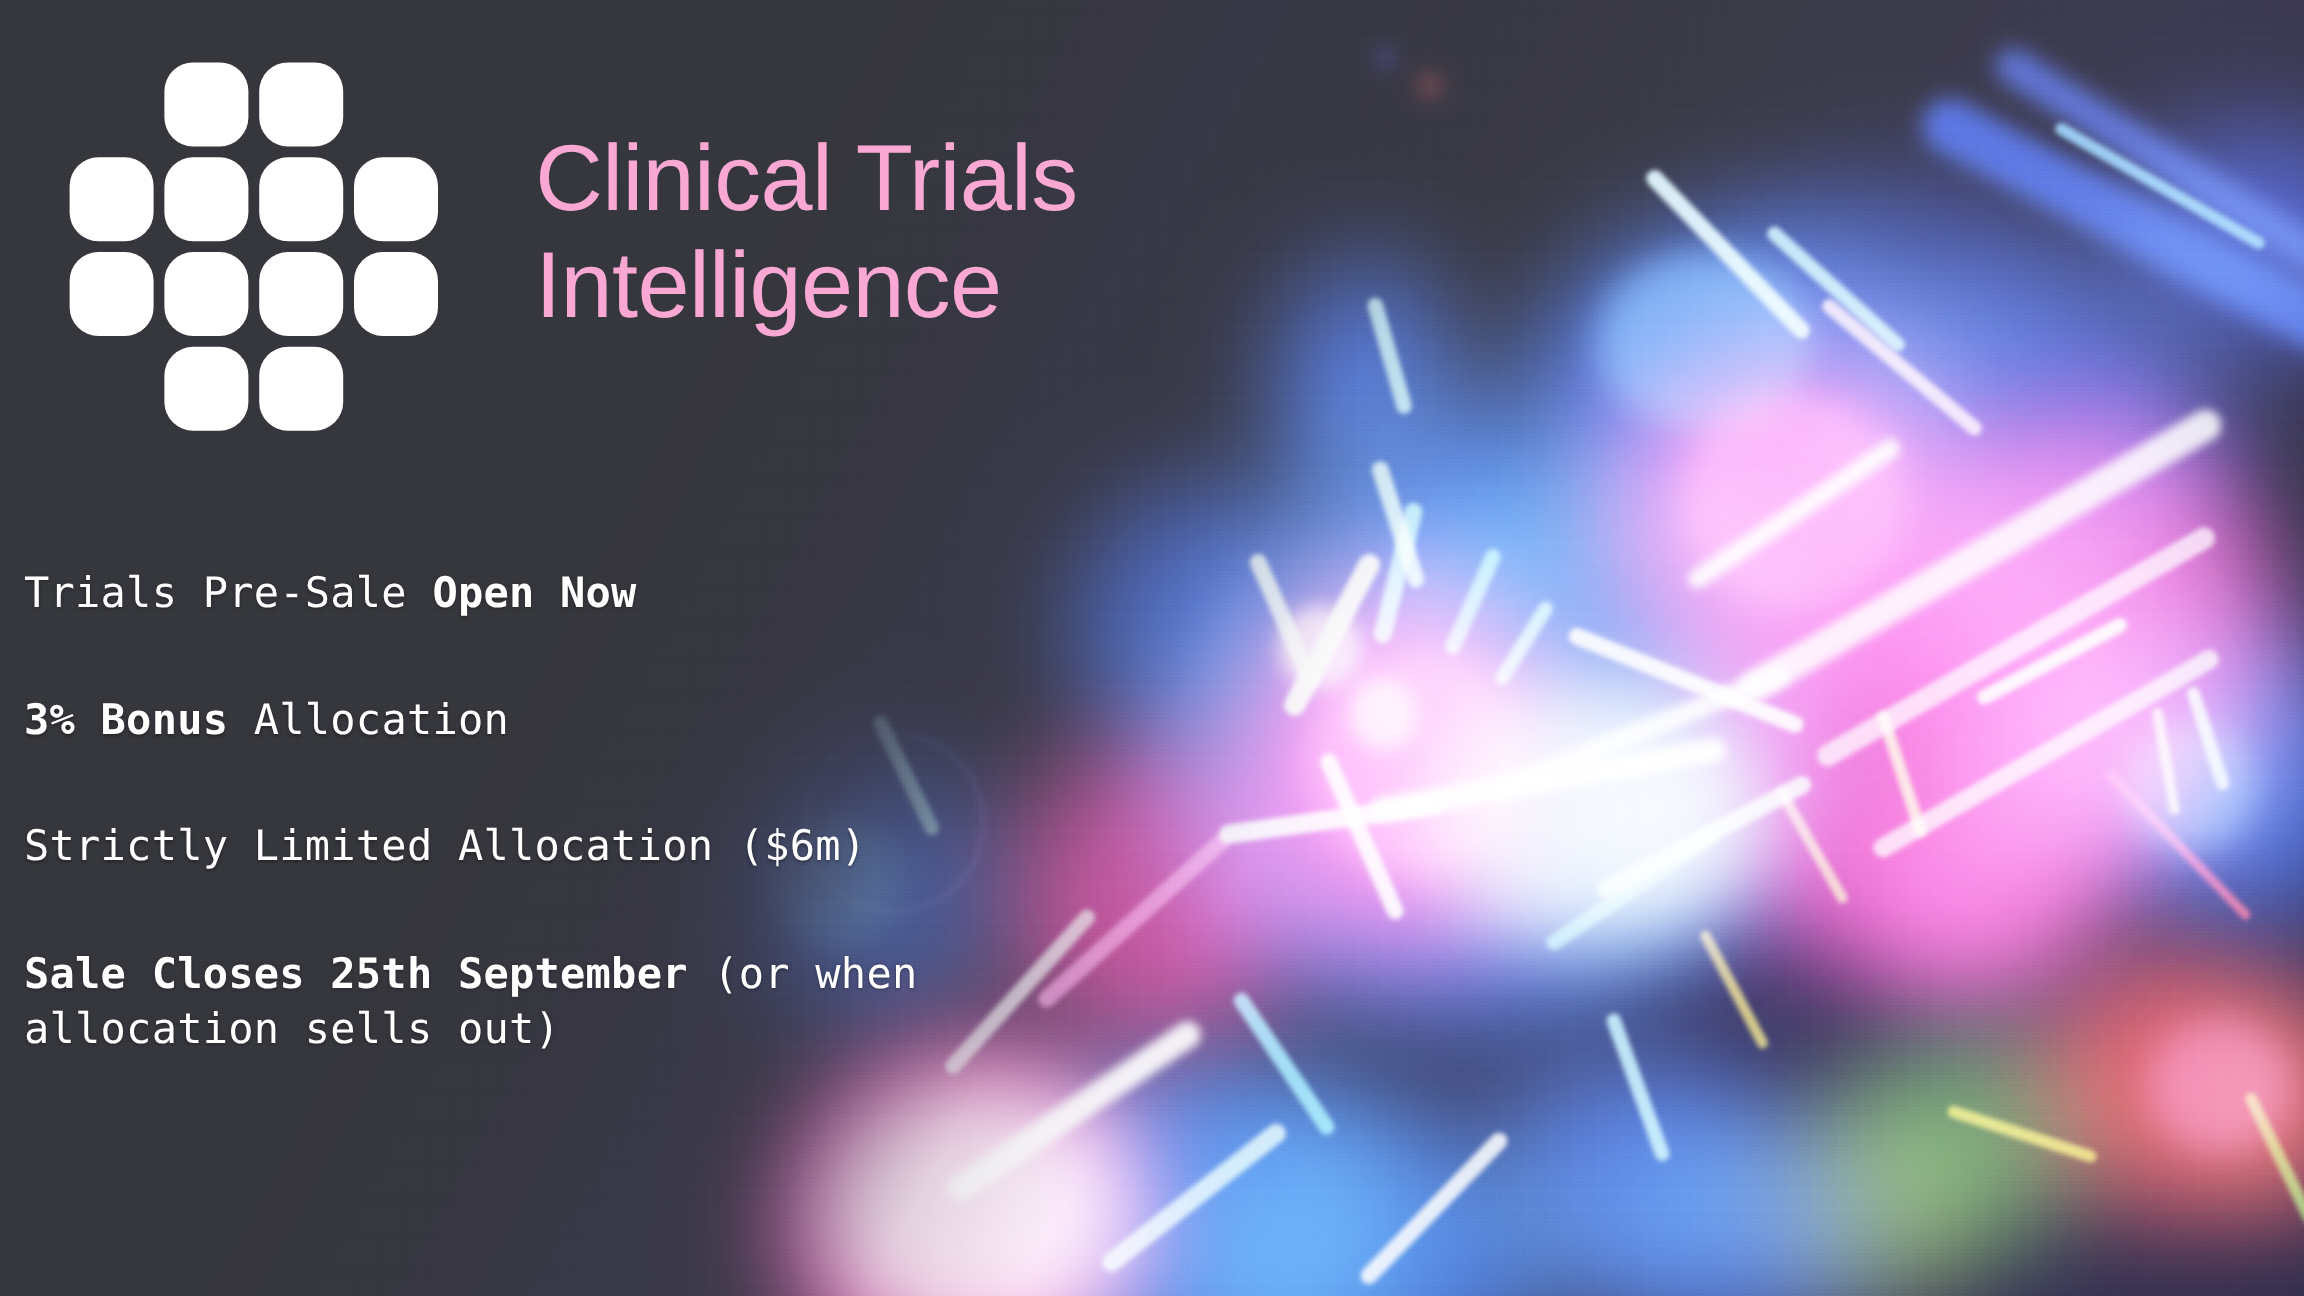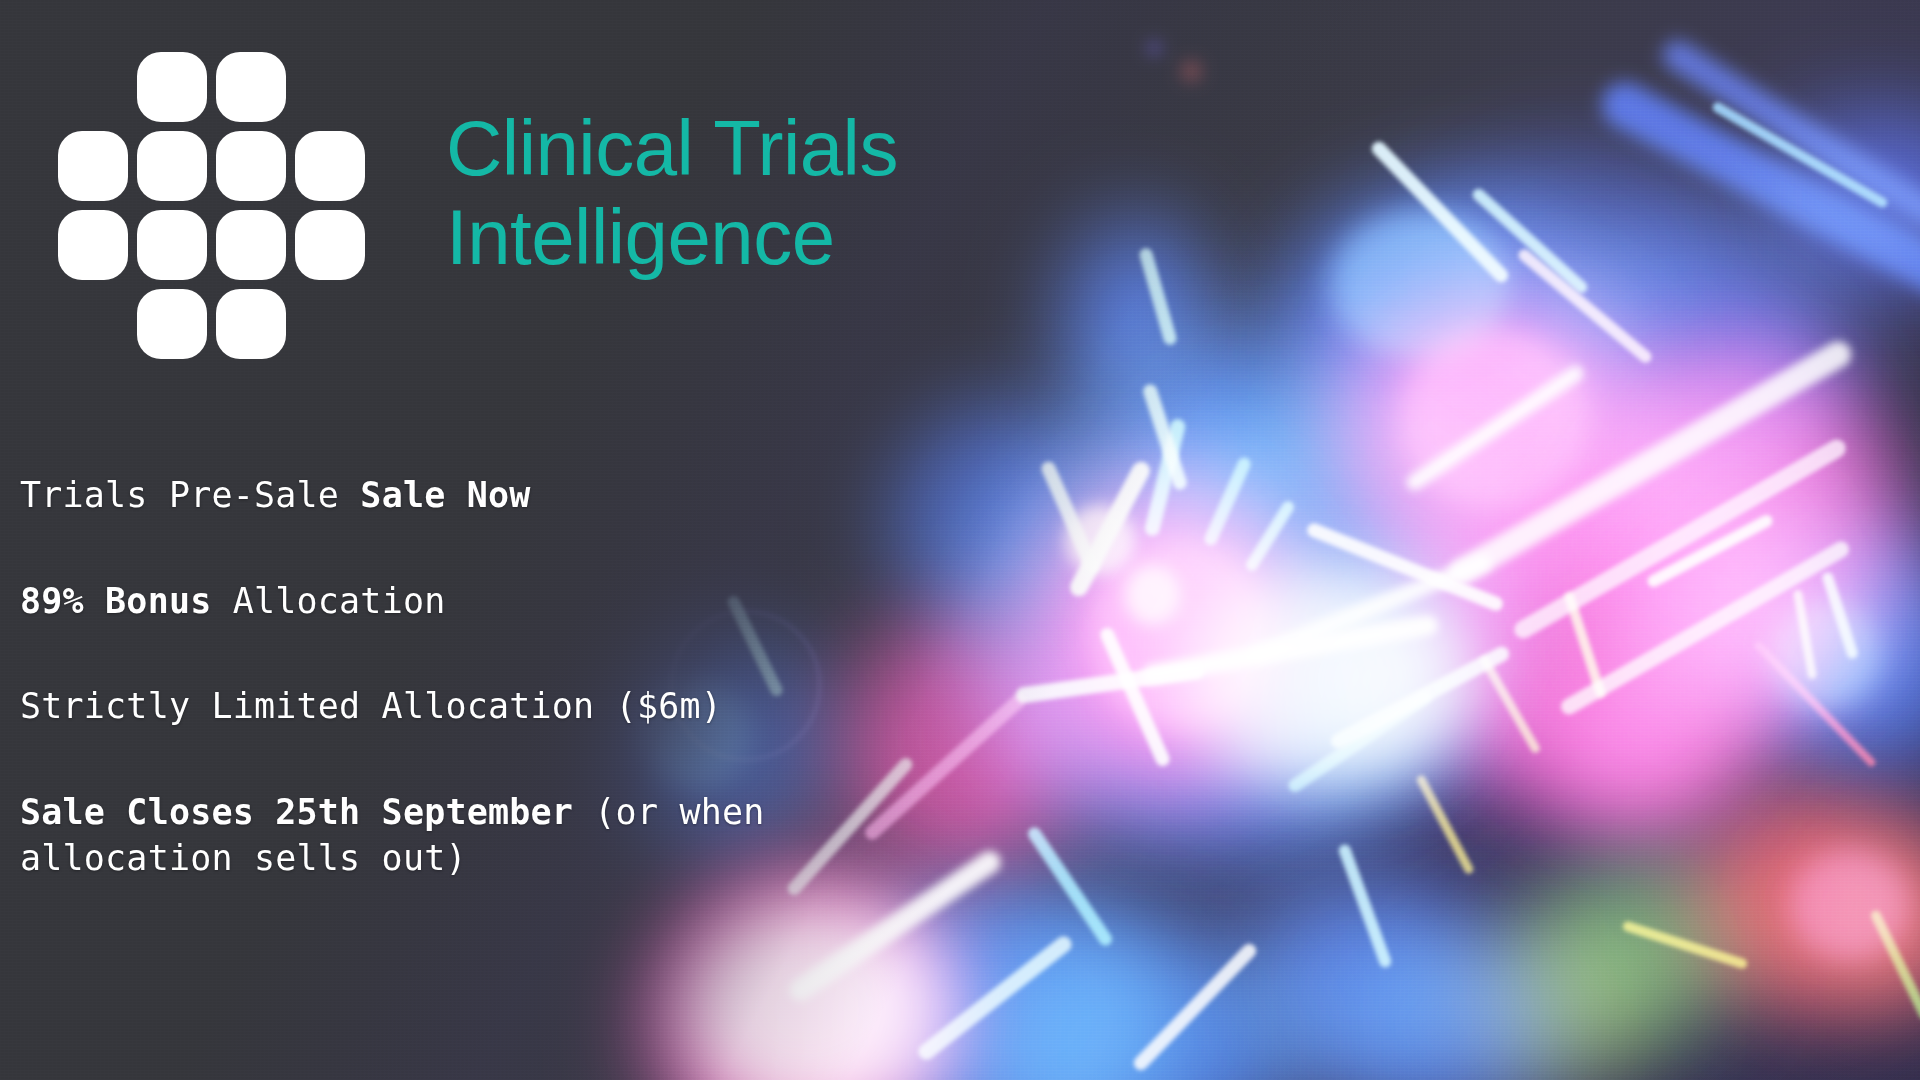--- a/index.html
+++ b/index.html
@@ -119,21 +119,21 @@
   .dot.off { background: transparent; }
 
   .brand {
     position: absolute;
     left: 446px;
     top: 104px;
     font-family: "Liberation Sans", sans-serif;
     font-weight: 300;
     font-size: 78px;
     line-height: 1.14;
-    color: #14b8a6;
+    color: #f9a8d4;
     letter-spacing: -0.5px;
     white-space: pre-line;
   }
 
   .copy {
     position: absolute;
     left: 20px;
     top: 472px;
     width: 900px;
     color: #ffffff;
@@ -284,20 +284,20 @@
           <div class="dot"></div>
           <div class="dot"></div>
           <div class="dot off"></div>
         </div>
     </div>
 
     <div class="brand">Clinical Trials
 Intelligence</div>
 
     <div class="copy" id="copy-block">
-        <p><span>Trials Pre-Sale </span><b>Sale Now</b></p>
-        <p><b>89% Bonus</b><span> Allocation</span></p>
+        <p><span>Trials Pre-Sale </span><b>Open Now</b></p>
+        <p><b>3% Bonus</b><span> Allocation</span></p>
         <p><span>Strictly Limited Allocation ($6m)</span></p>
         <p><b>Sale Closes 25th September</b><span> (or when allocation sells out)</span></p>
       </div>
 
   </div>
 </div>
 
 </body></html>

